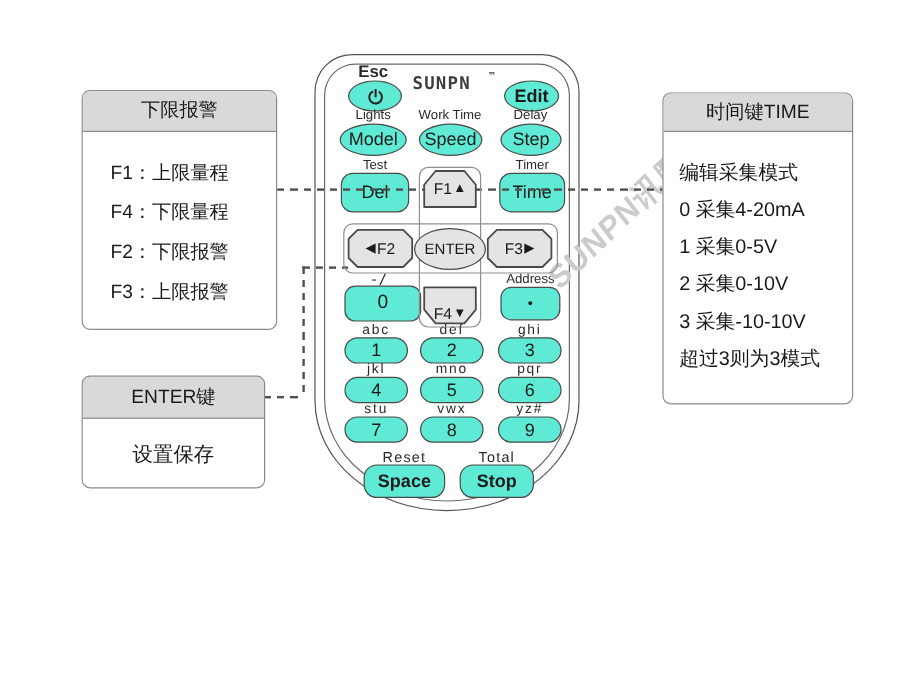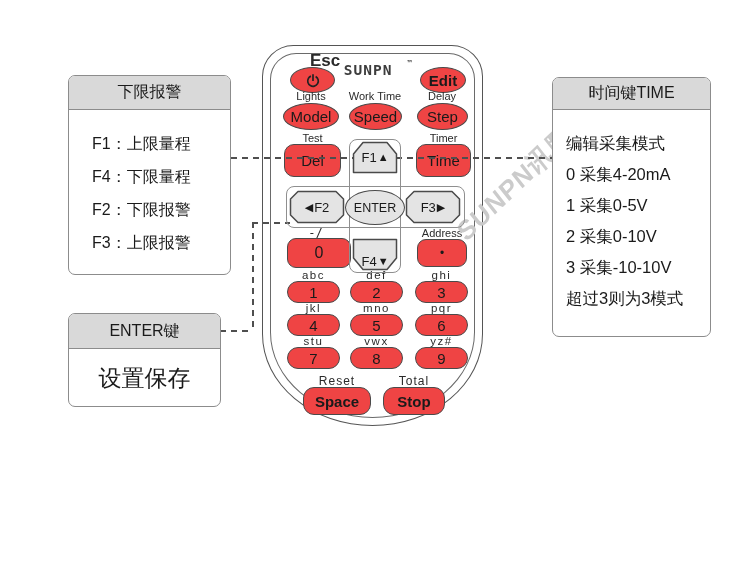--- a/index.html
+++ b/index.html
@@ -7,21 +7,21 @@
          font-family:"Liberation Sans","DejaVu Sans",sans-serif;color:#1a1a1a;}
   .abs{position:absolute;box-sizing:border-box;}
 
   
   .remote-outer{left:262px;top:45px;width:221px;height:381px;border:1.6px solid #555;
     border-radius:34px 34px 120px 120px / 34px 34px 100px 100px;background:#fff;z-index:1;}
   .remote-inner{left:270px;top:53px;width:205px;height:365px;border:1.3px solid #6a6a6a;
     border-radius:28px 28px 110px 110px / 28px 28px 92px 92px;background:#fff;z-index:1;}
 
   
-  .key{position:absolute;box-sizing:border-box;border:1.5px solid #4a4a4a;background:#ef4444;
+  .key{position:absolute;box-sizing:border-box;border:1.5px solid #4a4a4a;background:#5eead4;
     display:flex;align-items:center;justify-content:center;font-size:15px;color:#1a1a1a;z-index:2;}
   .oval{border-radius:50%;}
   .rrect{border-radius:10px;}
   .digit{border-radius:11px;font-size:15px;}
   .bold{font-weight:bold;}
   .graykey{background:#e4e4e4;}
   .sub{position:absolute;font-size:11px;line-height:1;color:#2a2a2a;text-align:center;z-index:2;}
   .letters{font-size:11.5px;letter-spacing:1.5px;}
   .navkey{position:absolute;display:flex;align-items:center;justify-content:center;z-index:5;}
   .navkey svg{position:absolute;left:0;top:0;}
@@ -54,21 +54,21 @@
   <div class="watermark">SUNPN讯鹏</div>
 
   <div class="hdash" style="left:231px;top:157px;width:321px;"></div>
   <div class="hdash" style="left:252px;top:222px;width:38px;"></div>
   <div class="vdash" style="left:252px;top:222px;height:109px;"></div>
   <div class="hdash" style="left:220px;top:330px;width:33px;"></div>
 
   <div class="abs remote-outer"></div>
   <div class="abs remote-inner"></div>
 
-  <div class="sub bold" style="left:300px;top:52px;width:50px;font-size:17px;">Esc</div>
+  <div class="sub bold" style="left:286px;top:52px;width:50px;font-size:14px;">Esc</div>
   <div class="key oval" style="left:290px;top:67px;width:45px;height:26px;">
     <span style="display:flex;">
       <svg width="16" height="16" viewBox="0 0 16 16">
         <circle cx="8" cy="9" r="5.3" fill="none" stroke="#222" stroke-width="1.7" stroke-dasharray="27.7 5.6" transform="rotate(-60 8 9)"></circle>
         <line x1="8" y1="2.2" x2="8" y2="9" stroke="#222" stroke-width="1.7"></line>
       </svg>
     </span>
   </div>
   <div class="logo" style="left:341px;top:62px;width:74px;height:16px;">
     <span>SUNPN</span>
@@ -166,21 +166,21 @@
     <div style="padding:18px 0 0 23px;font-size:16px;">
       <div class="ln" style="height:33px;">F1：上限量程</div>
       <div class="ln" style="height:33px;">F4：下限量程</div>
       <div class="ln" style="height:33px;">F2：下限报警</div>
       <div class="ln" style="height:33px;">F3：上限报警</div>
     </div>
   </div>
 
   <div class="callout" style="left:68px;top:313px;width:153px;height:94px;">
     <div class="hd" style="height:34px;">ENTER键</div>
-    <div style="height:58px;display:flex;align-items:center;justify-content:center;font-size:23px;">设置保存</div>
+    <div style="height:58px;display:flex;align-items:center;justify-content:center;font-size:17px;">设置保存</div>
   </div>
 
   <div class="callout" style="left:552px;top:77px;width:159px;height:260px;">
     <div class="hd" style="height:31px;">时间键TIME</div>
     <div style="padding:18px 0 0 13px;font-size:16.5px;">
       <div class="ln" style="height:31px;">编辑采集模式</div>
       <div class="ln" style="height:31px;">0 采集4-20mA</div>
       <div class="ln" style="height:31px;">1 采集0-5V</div>
       <div class="ln" style="height:31px;">2 采集0-10V</div>
       <div class="ln" style="height:31px;text-align:center;">3 采集-10-10V</div>

